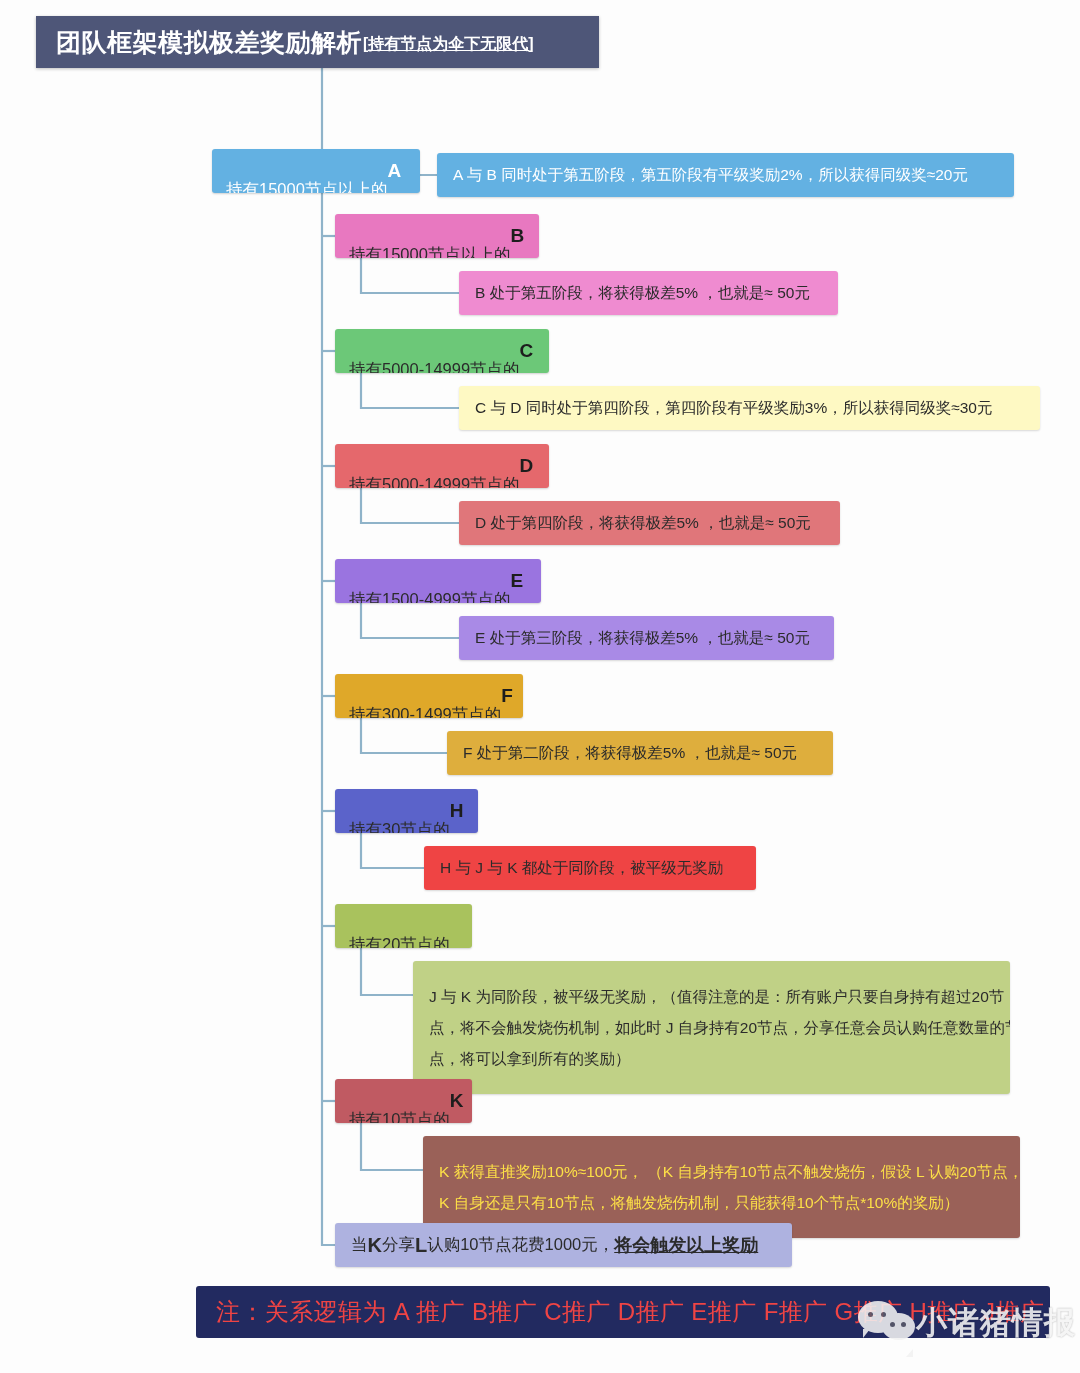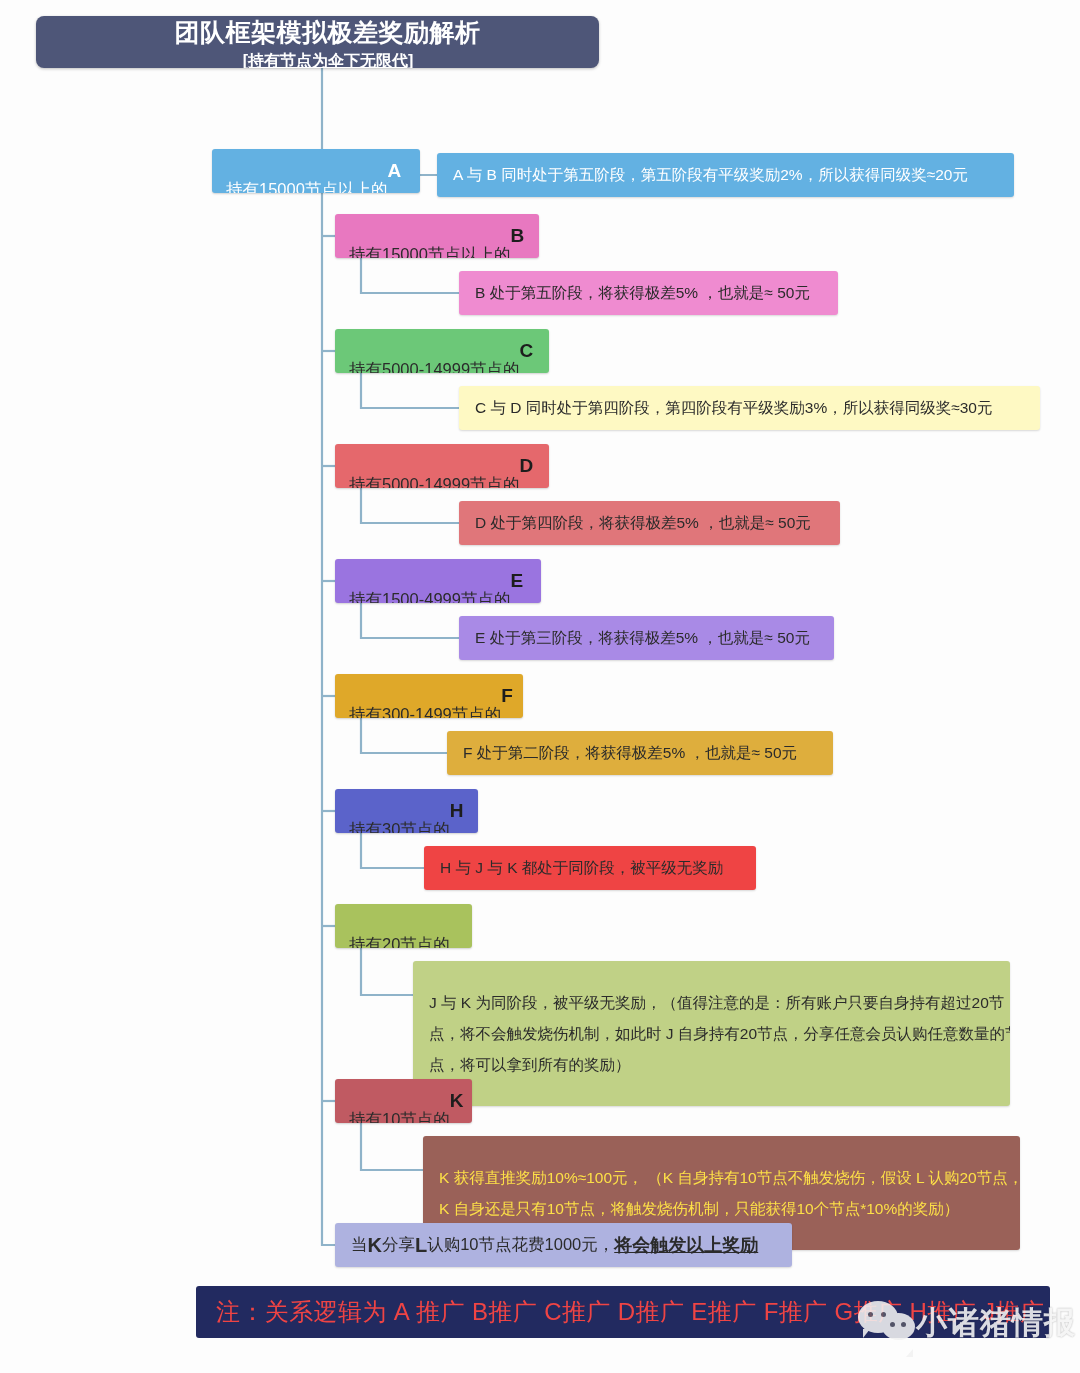--- a/index.html
+++ b/index.html
@@ -20,28 +20,27 @@
   }
 
   
   .title-bar {
     position: absolute;
     left: 36px;
     top: 16px;
     width: 563px;
     height: 52px;
     background: #4e5678;
-    border-radius: 8px;
+    border-radius: 0;
     box-shadow: 0 1px 3px rgba(0,0,0,0.25);
     display: flex;
     align-items: center;
     padding-left: 20px;
     white-space: nowrap;
     overflow: hidden;
-    flex-direction: column;
   }
   .title-main {
     color: #ffffff;
     font-size: 25px;
     font-weight: bold;
     letter-spacing: 0.5px;
   }
   .title-sub {
     color: #ffffff;
     font-size: 16px;
@@ -81,21 +80,21 @@
     font-size: 19px;
     font-weight: bold;
     color: #1d1d1d;
   }
   .node.light .label, .node.light .letter { color: #ffffff; }
 
   
   .note {
     position: absolute;
     border-radius: 3px;
-    padding: 26px 16px;
+    padding: 20px 16px;
     box-shadow: 0 1px 2px rgba(0,0,0,0.15);
     overflow: hidden;
   }
   .note .line {
     font-size: 15.5px;
     color: #2b2b2b;
     line-height: 31px;
     white-space: nowrap;
   }
   .note.single .line { line-height: normal; }

